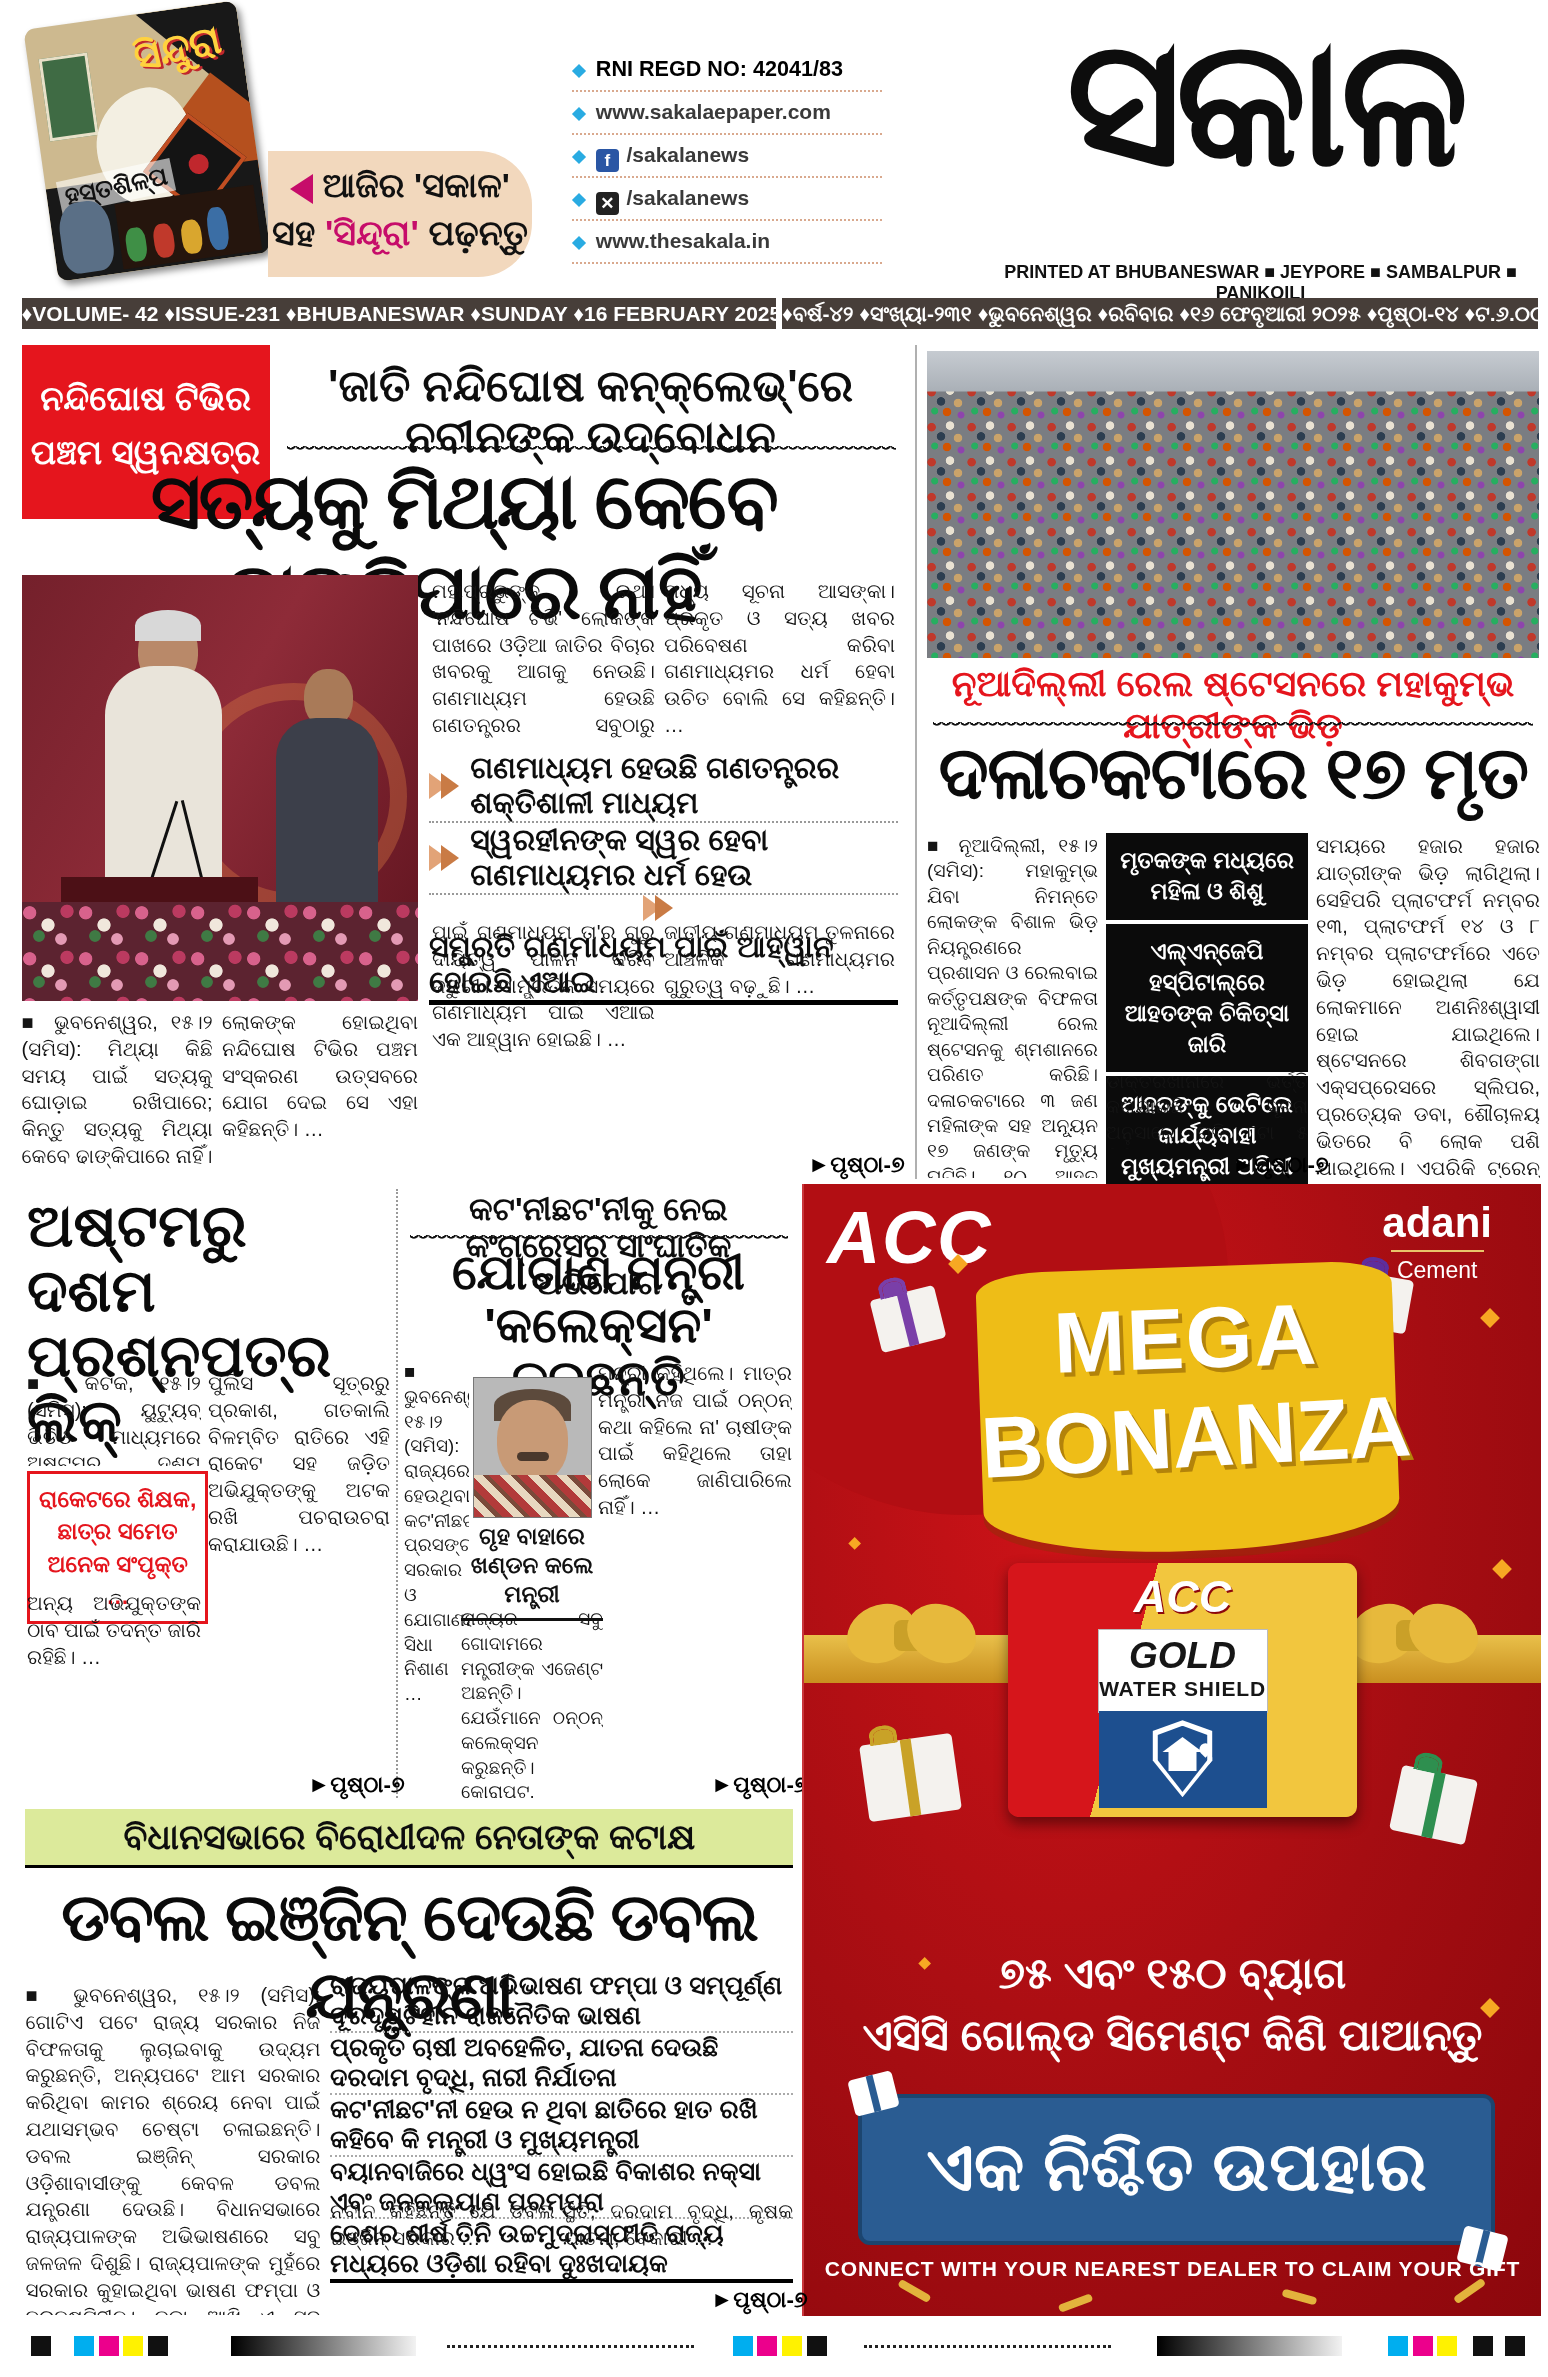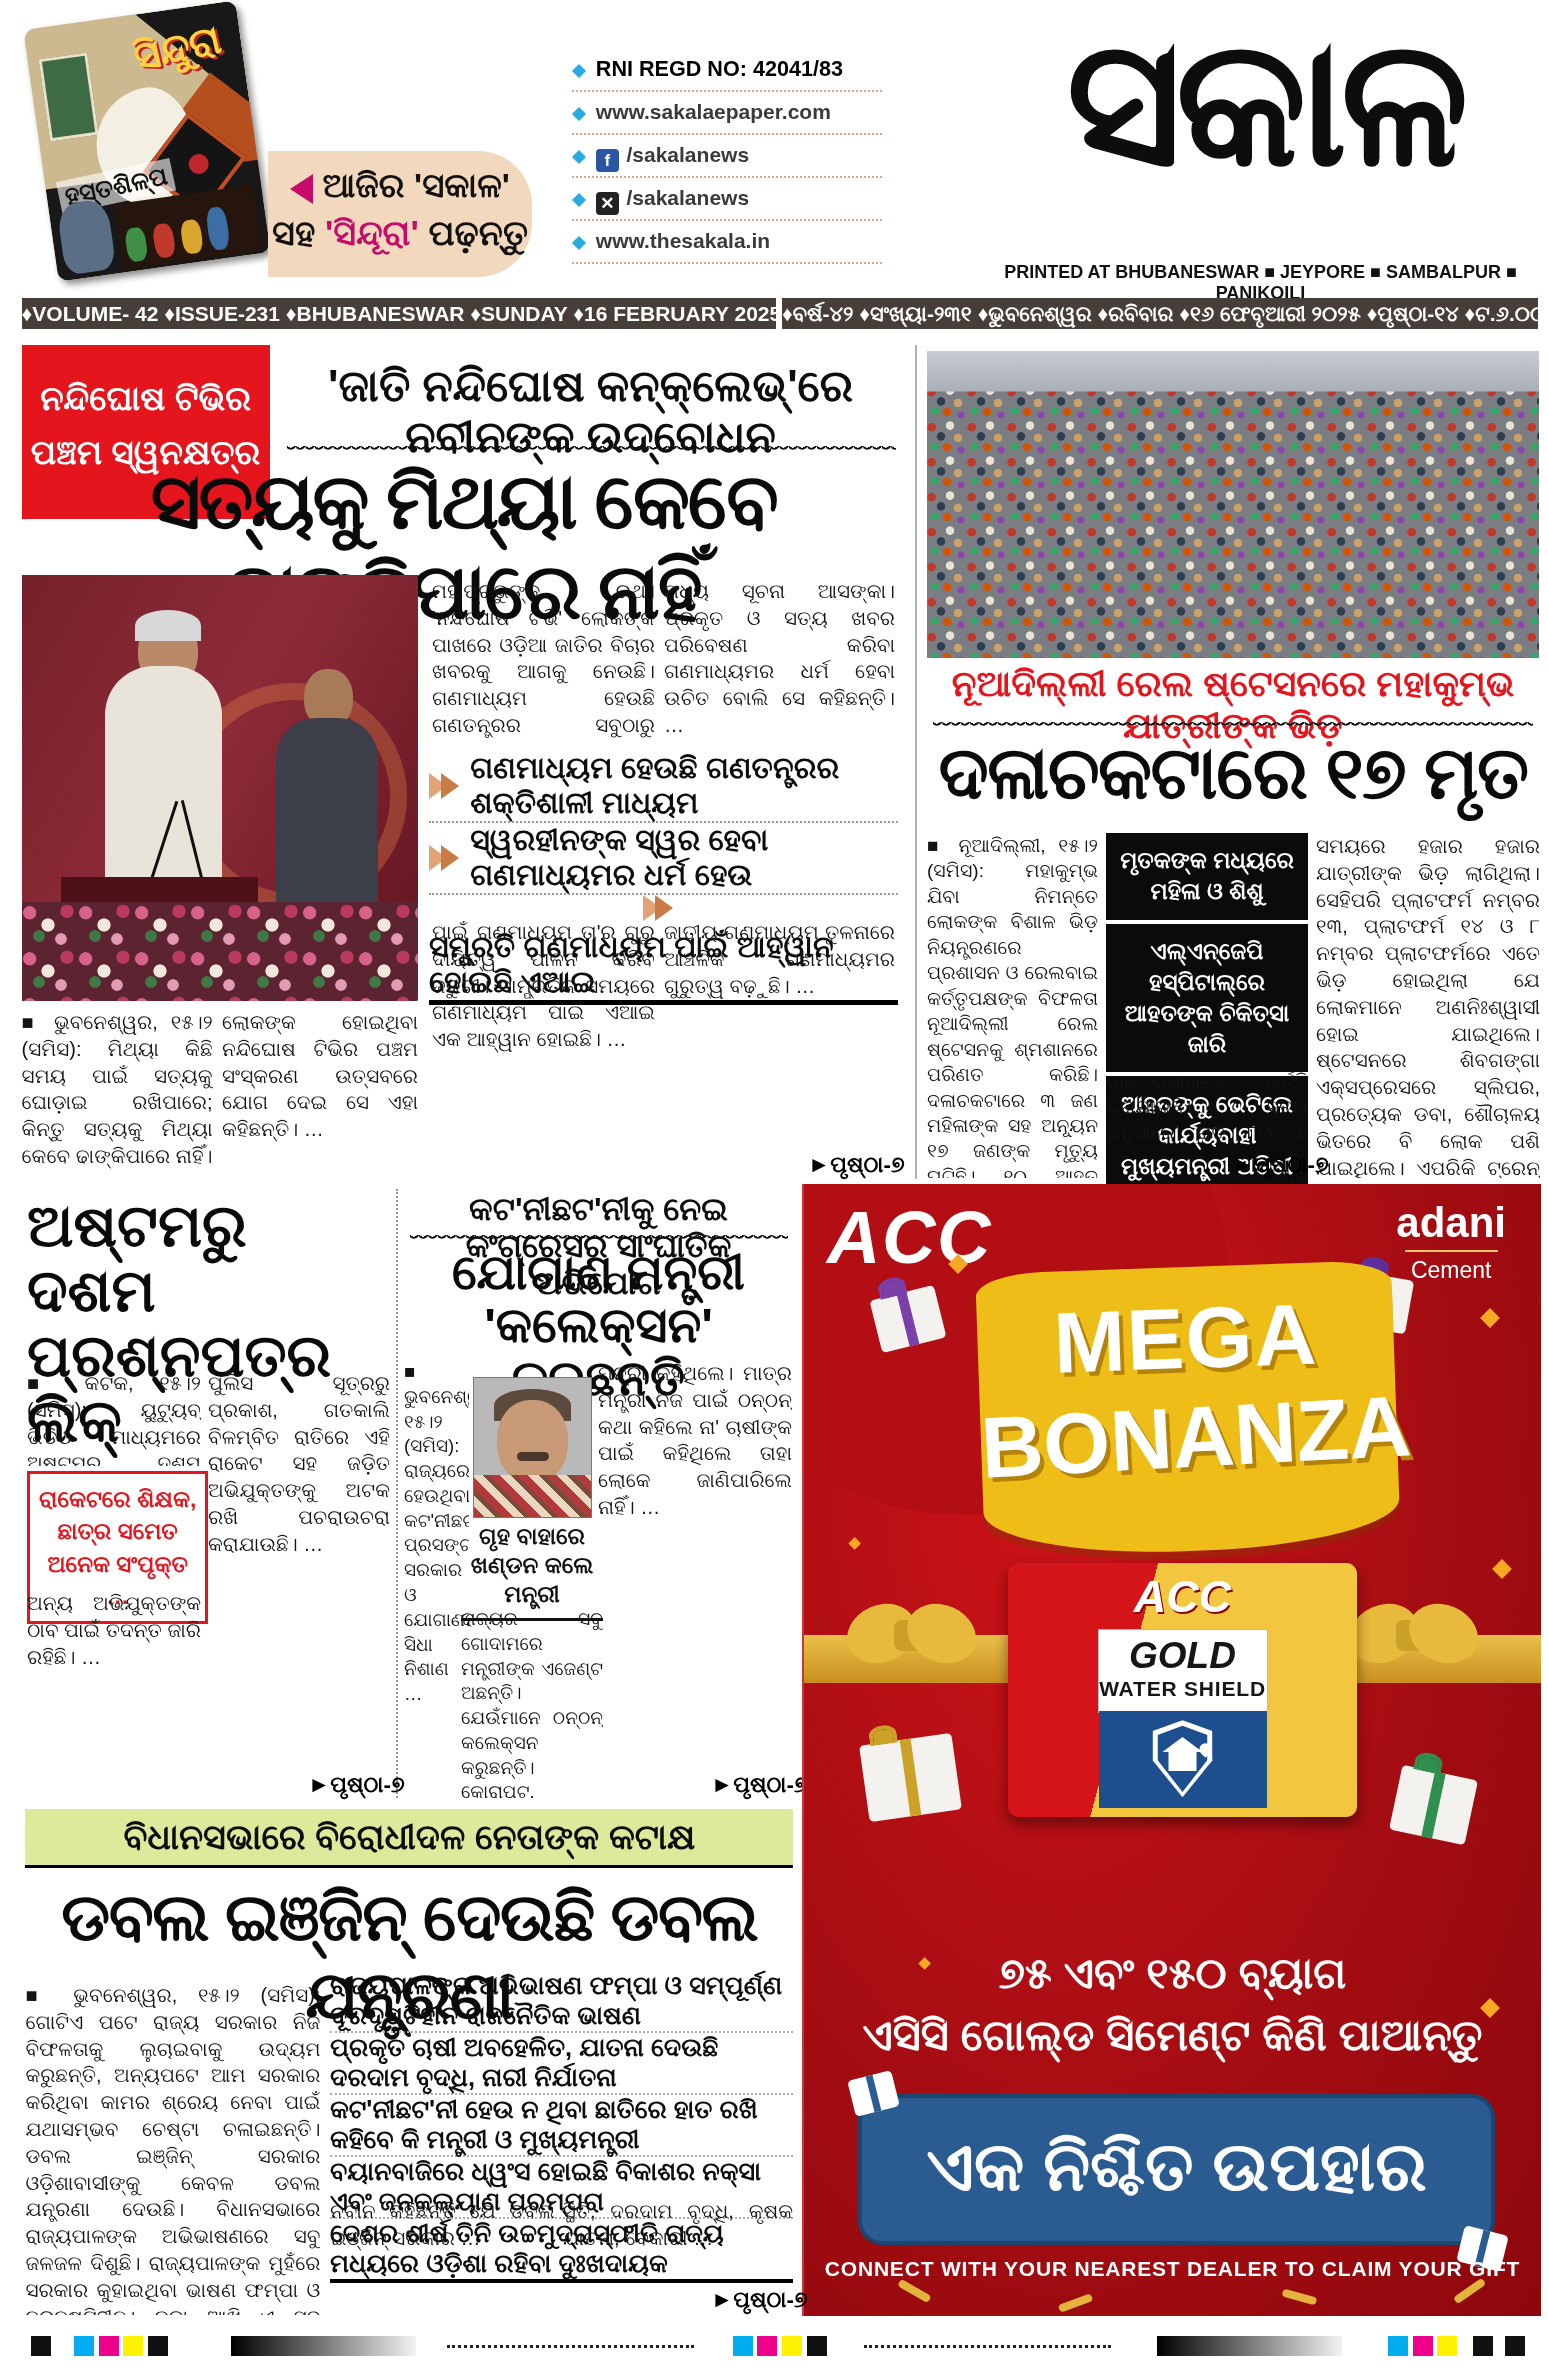--- a/index.html
+++ b/index.html
@@ -146,21 +146,21 @@
         border-bottom:3.1px solid #111;padding-bottom:9.3px;}
   .ccolmid{left:461px;top:1607px;width:142px;height:191px;font-size:18.5px;}
   .ccol2{left:598px;top:1360px;width:194px;height:438px;}
   .cjump{left:711px;top:1772px;}
 
   
   .ad{left:802px;top:1184px;width:737px;height:1132px;overflow:hidden;border-left:2.3px solid #c9363b;
       background:radial-gradient(ellipse at 35% 25%,#cf1318,#a50d12 55%,#8c070c 100%);}
   .ad-blob{position:absolute;left:-100px;top:-147px;width:524px;height:478px;border-radius:50%;background:#b20e13;}
   .ad-acc{position:absolute;left:23px;top:10.8px;font-size:74px;font-weight:bold;font-style:italic;color:#fff;letter-spacing:1.5px;}
-  .ad-adani{position:absolute;right:35px;top:17px;text-align:center;color:#fff;}
+  .ad-adani{position:absolute;right:49px;top:17px;text-align:center;color:#fff;}
   .ad-adani .a1{font-size:42px;font-weight:bold;line-height:1.05;}
   .ad-adani .rule{width:93px;height:2.3px;background:#e8c56a;margin:4.6px auto;}
   .ad-adani .a2{font-size:23px;}
   .spark{position:absolute;width:14px;height:14px;background:#f7a823;transform:rotate(45deg);}
   .sp1{left:147px;top:73px;}.sp2{left:432px;top:193px;width:9.3px;height:9.3px;}.sp3{left:679px;top:127px;}
   .sp4{left:46px;top:355px;width:9.3px;height:9.3px;}.sp5{left:691px;top:378px;}.sp6{left:116px;top:775px;width:9.3px;height:9.3px;}
   .sp7{left:679px;top:817px;}.sp8{left:362px;top:127px;width:7.7px;height:7.7px;}
   .mega{position:absolute;left:176px;top:83px;width:416px;height:284px;background:#eebd17;transform:rotate(-2deg);
         border-radius:16% 16% 48% 48%/8% 8% 16% 16%;box-shadow:0 7.7px 0 rgba(120,60,0,.35);}
   .mega .m1{margin-top:21.6px;text-align:center;font-size:86px;font-weight:bold;color:#fff;text-shadow:3.9px 4.6px 0 #b3830a;letter-spacing:1.5px;}
@@ -192,21 +192,21 @@
   .shield .in{position:absolute;left:5.4px;top:5.4px;right:5.4px;bottom:5.4px;background:#1d4f8f;
           clip-path:polygon(50% 0,96% 14%,96% 52%,50% 100%,4% 52%,4% 14%);}
   .house{position:absolute;left:18.5px;top:31px;width:28px;height:20px;background:#fff;}
   .roof{position:absolute;left:12.3px;top:17px;width:0;height:0;border-left:20px solid transparent;border-right:20px solid transparent;border-bottom:15.4px solid #fff;}
   .drop{position:absolute;right:3.1px;top:23px;width:12.3px;height:12.3px;background:#fff;border-radius:50% 50% 50% 0;transform:rotate(-45deg);}
   .drop2{right:-1.5px;top:37px;width:9.3px;height:9.3px;}
   .pill{position:absolute;left:127px;top:669px;width:482px;height:74px;background:#f9e9ac;border-radius:37px;
         color:#55290a;font-size:42px;font-weight:bold;text-align:center;line-height:74px;}
   .offer1{position:absolute;left:0;top:765px;width:100%;text-align:center;font-size:43px;font-weight:bold;color:#fff;}
   .offer2{position:absolute;left:0;top:827px;width:100%;text-align:center;font-size:43px;font-weight:bold;color:#fff;}
-  .gbanner{position:absolute;left:54px;top:910px;width:629px;height:143px;background:#2a5c92;border-radius:24px;
+  .gbanner{position:absolute;left:54px;top:910px;width:629px;height:143px;background:#2a5c92;border-radius:12px;
            border:4.6px solid #1c456f;color:#fff;font-size:68px;font-weight:bold;text-align:center;line-height:136px;}
   .gwicon{position:absolute;width:45px;height:37px;background:#fff;border-radius:4.6px;}
   .gwicon::before{content:"";position:absolute;left:50%;top:0;width:7.7px;height:100%;margin-left:-3.9px;background:#2a5c92;}
   .gw1{left:-10.8px;top:-23px;transform:rotate(-14deg);}
   .gw2{right:-14px;bottom:-26px;transform:rotate(14deg);}
   .ad-footer{position:absolute;left:0;top:1073px;width:100%;text-align:center;font-size:21px;font-weight:bold;color:#fff;letter-spacing:0.8px;}
   .conf{position:absolute;width:35px;height:7.7px;background:#e3b33c;border-radius:3.9px;}
   .c1{left:93px;top:1103px;transform:rotate(30deg);}
   .c2{left:254px;top:1115px;transform:rotate(-20deg);}
   .c3{left:478px;top:1109px;transform:rotate(15deg);}

